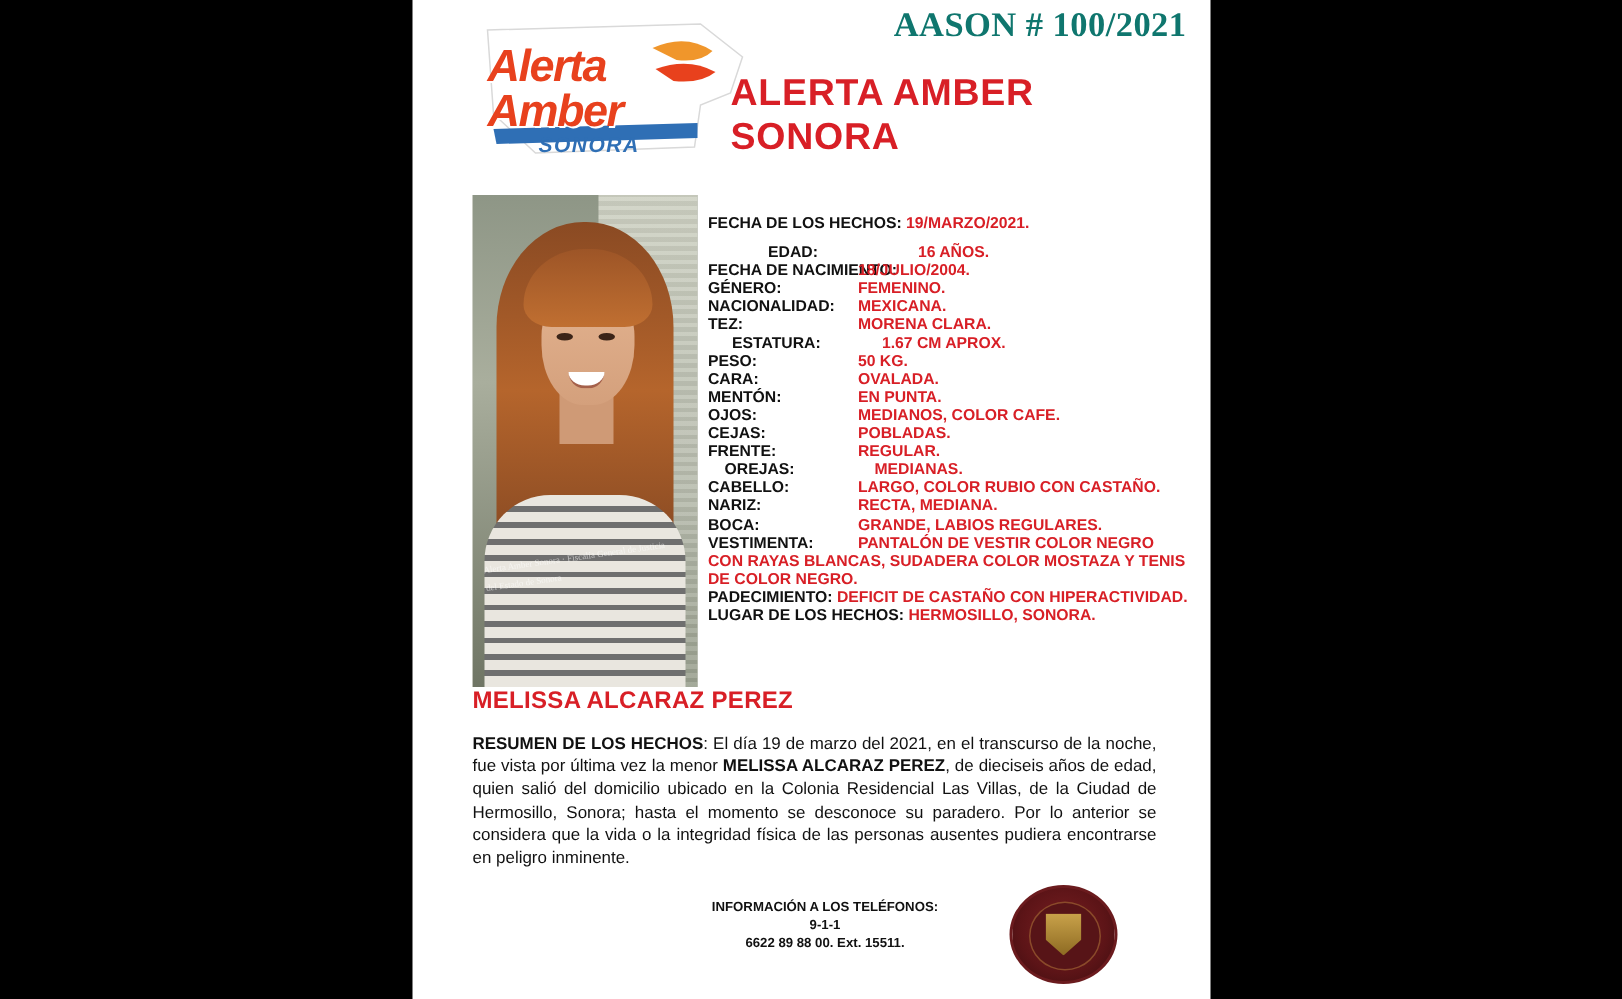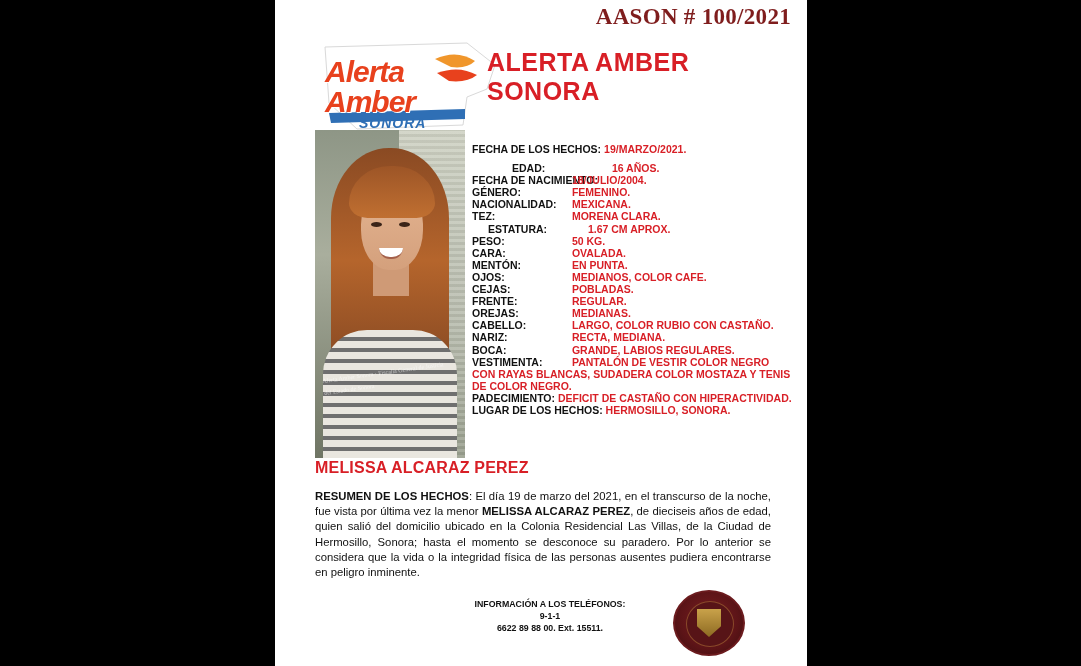--- a/index.html
+++ b/index.html
@@ -27,28 +27,28 @@
     box-sizing: border-box;
     overflow: hidden;
   }
   
   .case-number {
     position: absolute;
     right: 16px;
     top: 4px;
     font-size: 23px;
     font-weight: bold;
-    color: #7f1d1d;
+    color: #0f766e;
     letter-spacing: 0.3px;
     font-family: "Liberation Serif", serif;
   }
   .logo-block {
     position: absolute;
     left: 42px;
-    top: 39px;
+    top: 12px;
     width: 190px;
     height: 92px;
   }
   .logo-shape {
     position: absolute;
     left: 0;
     top: 0;
     width: 190px;
     height: 92px;
   }
@@ -334,21 +334,21 @@
         <div class="data-row"><span class="lbl" style="width: 97px;">GÉNERO:</span><span class="val"> FEMENINO.</span></div>
         <div class="data-row"><span class="lbl" style="width: 97px;">NACIONALIDAD:</span><span class="val"> MEXICANA.</span></div>
         <div class="data-row"><span class="lbl" style="width: 97px;">TEZ:</span><span class="val"> MORENA CLARA.</span></div>
         <div class="data-row"><span class="lbl" style="width: 97px; padding-left: 16px;">ESTATURA:</span><span class="val"> 1.67 CM APROX.</span></div>
         <div class="data-row"><span class="lbl" style="width: 97px;">PESO:</span><span class="val"> 50 KG.</span></div>
         <div class="data-row"><span class="lbl" style="width: 97px;">CARA:</span><span class="val"> OVALADA.</span></div>
         <div class="data-row"><span class="lbl" style="width: 97px;">MENTÓN:</span><span class="val"> EN PUNTA.</span></div>
         <div class="data-row"><span class="lbl" style="width: 97px;">OJOS:</span><span class="val"> MEDIANOS, COLOR CAFE.</span></div>
         <div class="data-row"><span class="lbl" style="width: 97px;">CEJAS:</span><span class="val"> POBLADAS.</span></div>
         <div class="data-row"><span class="lbl" style="width: 97px;">FRENTE:</span><span class="val"> REGULAR.</span></div>
-        <div class="data-row"><span class="lbl" style="width: 97px;">OREJAS:</span><span class="val"> MEDIANAS.</span></div>
+        <div class="data-row"><span class="lbl" style="width: 97px; margin-left: 11px;">OREJAS:</span><span class="val"> MEDIANAS.</span></div>
         <div class="data-row"><span class="lbl" style="width: 97px;">CABELLO:</span><span class="val"> LARGO, COLOR RUBIO CON CASTAÑO.</span></div>
         <div class="data-row"><span class="lbl" style="width: 97px;">NARIZ:</span><span class="val"> RECTA, MEDIANA.</span></div>
         <div class="data-row"><span class="lbl" style="width: 97px;">BOCA:</span><span class="val"> GRANDE, LABIOS REGULARES.</span></div>
         <div class="data-row"><span class="lbl" style="width: 97px;">VESTIMENTA:</span><span class="val"> PANTALÓN DE VESTIR COLOR NEGRO</span></div>
         <div class="data-row"><span class="lbl" style="width: 0px;"></span><span class="val">CON RAYAS BLANCAS, SUDADERA COLOR MOSTAZA Y TENIS</span></div>
         <div class="data-row"><span class="lbl" style="width: 0px;"></span><span class="val">DE COLOR NEGRO.</span></div>
         <div class="data-row"><span class="lbl">PADECIMIENTO:</span><span class="val"> DEFICIT DE CASTAÑO CON HIPERACTIVIDAD.</span></div>
         <div class="data-row"><span class="lbl">LUGAR DE LOS HECHOS:</span><span class="val"> HERMOSILLO, SONORA.</span></div>
       </div>
 

